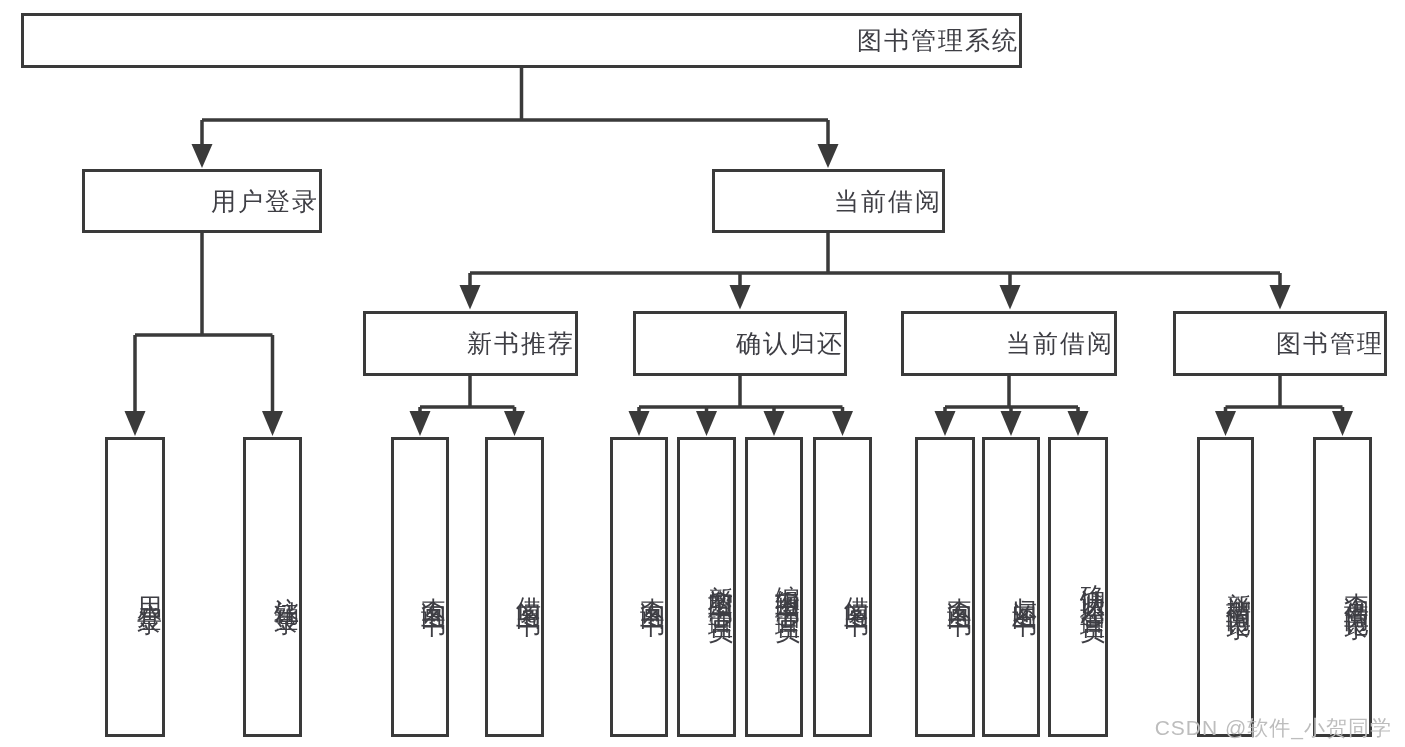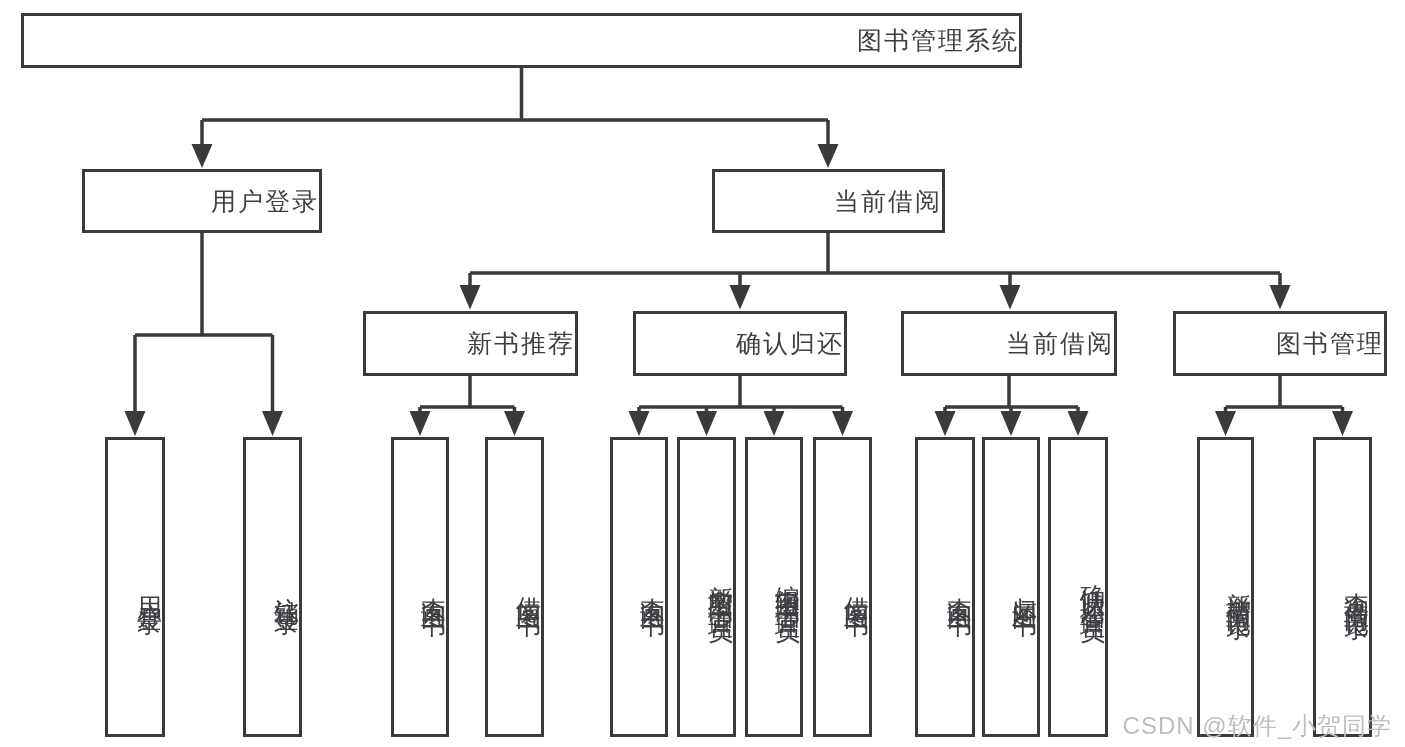--- a/index.html
+++ b/index.html
@@ -45,21 +45,21 @@
     text-orientation: mixed;
     font-size: 25px;
     line-height: 1;
     letter-spacing: 5px;
     white-space: nowrap;
   }
   .watermark {
     position: absolute;
     right: 13px;
     bottom: 5px;
-    font-size: 24px;
+    font-size: 21px;
     letter-spacing: 1px;
     color: #bdbdbd;
     z-index: 5;
     white-space: nowrap;
   }
 </style>
 </head>
 <body>
 
 <div class="canvas">

